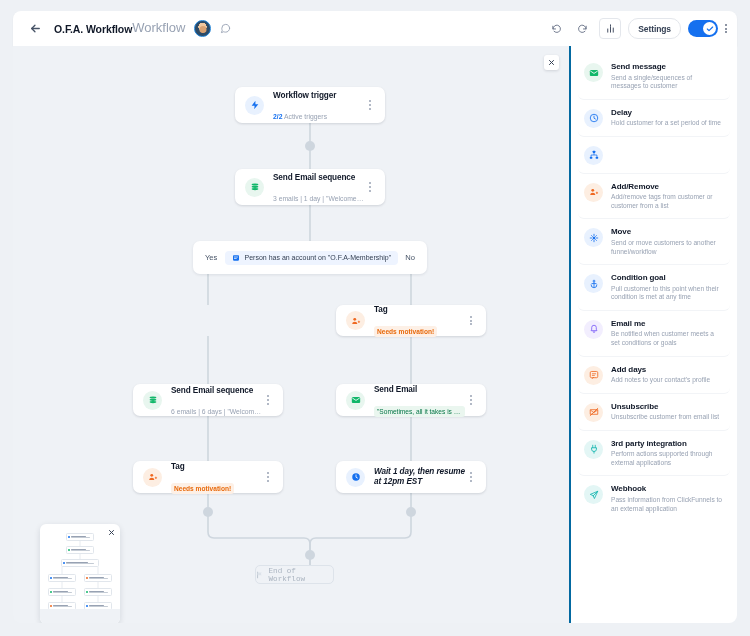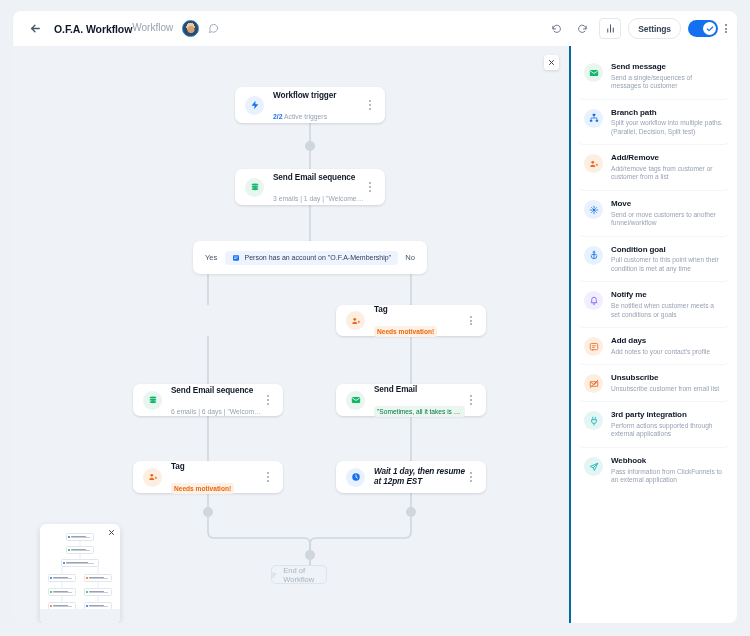--- a/index.html
+++ b/index.html
@@ -30,21 +30,21 @@
     display: flex; align-items: center; justify-content: center;
     color: #475467; cursor: pointer;
     margin-right: 11px;
   }
   .title-block { display: flex; flex-direction: row; justify-content: center; }
   .title-main {
     font-size: 10.5px; font-weight: bold; color: #101828;
     letter-spacing: -.1px; line-height: 12px;
   }
   .title-sub {
-    font-size: 10px; color: #98a2b3; line-height: 10px;
+    font-size: 13px; color: #98a2b3; line-height: 10px;
   }
   .avatar {
     width: 17px; height: 17px; border-radius: 50%;
     margin-left: 9px; flex: none;
     background: radial-gradient(circle at 50% 38%, #f0c8a0 0 34%, #2d4a66 35% 100%);
     border: 1.4px solid #1b7fd4;
     overflow: hidden; position: relative;
   }
   .avatar::after {
     content: ""; position: absolute;
@@ -468,21 +468,21 @@
       <div class="node-text">
         <div class="node-title" style="white-space:normal; line-height:10px;font-style:italic;">Wait 1 day, then resume at 12pm EST</div>
       </div>
       <div class="node-menu">
           <i></i>
           <i></i>
           <i></i>
         </div>
     </div>
 
-    <div class="end-node" style="left:258px; top:519px; width:56px; height:19px;">
+    <div class="end-node" style="left:242px; top:519px; width:79px; height:19px;font-family:Liberation Mono, monospace;">
       <svg width="8" height="8" viewBox="0 0 24 24" fill="none" stroke="#aab4c0" stroke-width="2.2" stroke-linecap="round">
         <line x1="5" y1="3" x2="5" y2="21"></line>
           <path d="M5 4h13l-2.5 4.5L18 13H5z" fill="#dde3ea" stroke="none"></path>
       </svg>
       <span>End of Workflow</span>
     </div>
 
     <div class="minimap">
       <div class="minimap-close">
         <svg width="7" height="7" viewBox="0 0 24 24" stroke="currentColor" stroke-width="3.4" stroke-linecap="round">
@@ -589,30 +589,38 @@
             </svg>
           </div>
           <div class="pitem-body">
             <div class="pitem-title">Send message</div>
             <div class="pitem-desc">Send a single/sequences of messages to customer</div>
           </div>
         </div>
         <div class="pitem">
           <div class="pitem-icon" style="background:#e8f1fe">
             <svg width="10" height="10" viewBox="0 0 24 24">
+              <circle cx="12" cy="12" r="9" fill="none" stroke="#1570ef" stroke-width="2"></circle>
+              <path d="M12 7.5v5l3.5 2" stroke="#1570ef" stroke-width="2" fill="none" stroke-linecap="round"></path>
+            </svg>
+          </div>
+          <div class="pitem-body">
+            <div class="pitem-title">Delay</div>
+            <div class="pitem-desc">Hold customer for a set period of time</div>
+          </div>
+        </div>
+        <div class="pitem">
+          <div class="pitem-icon" style="background:#e8f1fe">
+            <svg width="10" height="10" viewBox="0 0 24 24">
               <rect x="9" y="2" width="6" height="5" rx="1" fill="#1570ef"></rect>
               <rect x="2" y="16" width="6" height="5" rx="1" fill="#1570ef"></rect>
               <rect x="16" y="16" width="6" height="5" rx="1" fill="#1570ef"></rect>
               <path d="M12 7v5M5 16v-4h14v4" stroke="#1570ef" stroke-width="1.8" fill="none"></path>
             </svg>
           </div>
-          <div class="pitem-body">
-            <div class="pitem-title">Branch path</div>
-            <div class="pitem-desc">Split your workflow into multiple paths. (Parallel, Decision, Split test)</div>
-          </div>
         </div>
         <div class="pitem">
           <div class="pitem-icon" style="background:#fdeee2">
             <svg width="10" height="10" viewBox="0 0 24 24">
               <circle cx="9" cy="8" r="3.4" fill="#ef6820"></circle>
               <path d="M3 19c0-3.3 2.7-5.4 6-5.4s6 2.1 6 5.4z" fill="#ef6820"></path>
               <rect x="16" y="13" width="6" height="1.9" rx=".9" fill="#ef6820"></rect>
               <rect x="18" y="11" width="1.9" height="6" rx=".9" fill="#ef6820"></rect>
             </svg>
           </div>
@@ -649,21 +657,21 @@
           </div>
         </div>
         <div class="pitem">
           <div class="pitem-icon" style="background:#f2eefe">
             <svg width="10" height="10" viewBox="0 0 24 24">
               <path d="M12 3a5.5 5.5 0 0 0-5.5 5.5v4L5 16h14l-1.5-3.5v-4A5.5 5.5 0 0 0 12 3z" fill="none" stroke="#7a5af8" stroke-width="2" stroke-linejoin="round"></path>
               <path d="M10 18.5a2 2 0 0 0 4 0" fill="none" stroke="#7a5af8" stroke-width="2" stroke-linecap="round"></path>
             </svg>
           </div>
           <div class="pitem-body">
-            <div class="pitem-title">Notify me</div>
+            <div class="pitem-title">Email me</div>
             <div class="pitem-desc">Be notified when customer meets a set conditions or goals</div>
           </div>
         </div>
         <div class="pitem">
           <div class="pitem-icon" style="background:#fdeee2">
             <svg width="10" height="10" viewBox="0 0 24 24">
               <rect x="3" y="3.5" width="18" height="15" rx="3" fill="none" stroke="#ef6820" stroke-width="2"></rect>
               <path d="M8 20.5l3-3" stroke="#ef6820" stroke-width="2" stroke-linecap="round"></path>
               <path d="M8 9h8M8 13h5" stroke="#ef6820" stroke-width="1.8" stroke-linecap="round"></path>
             </svg>

